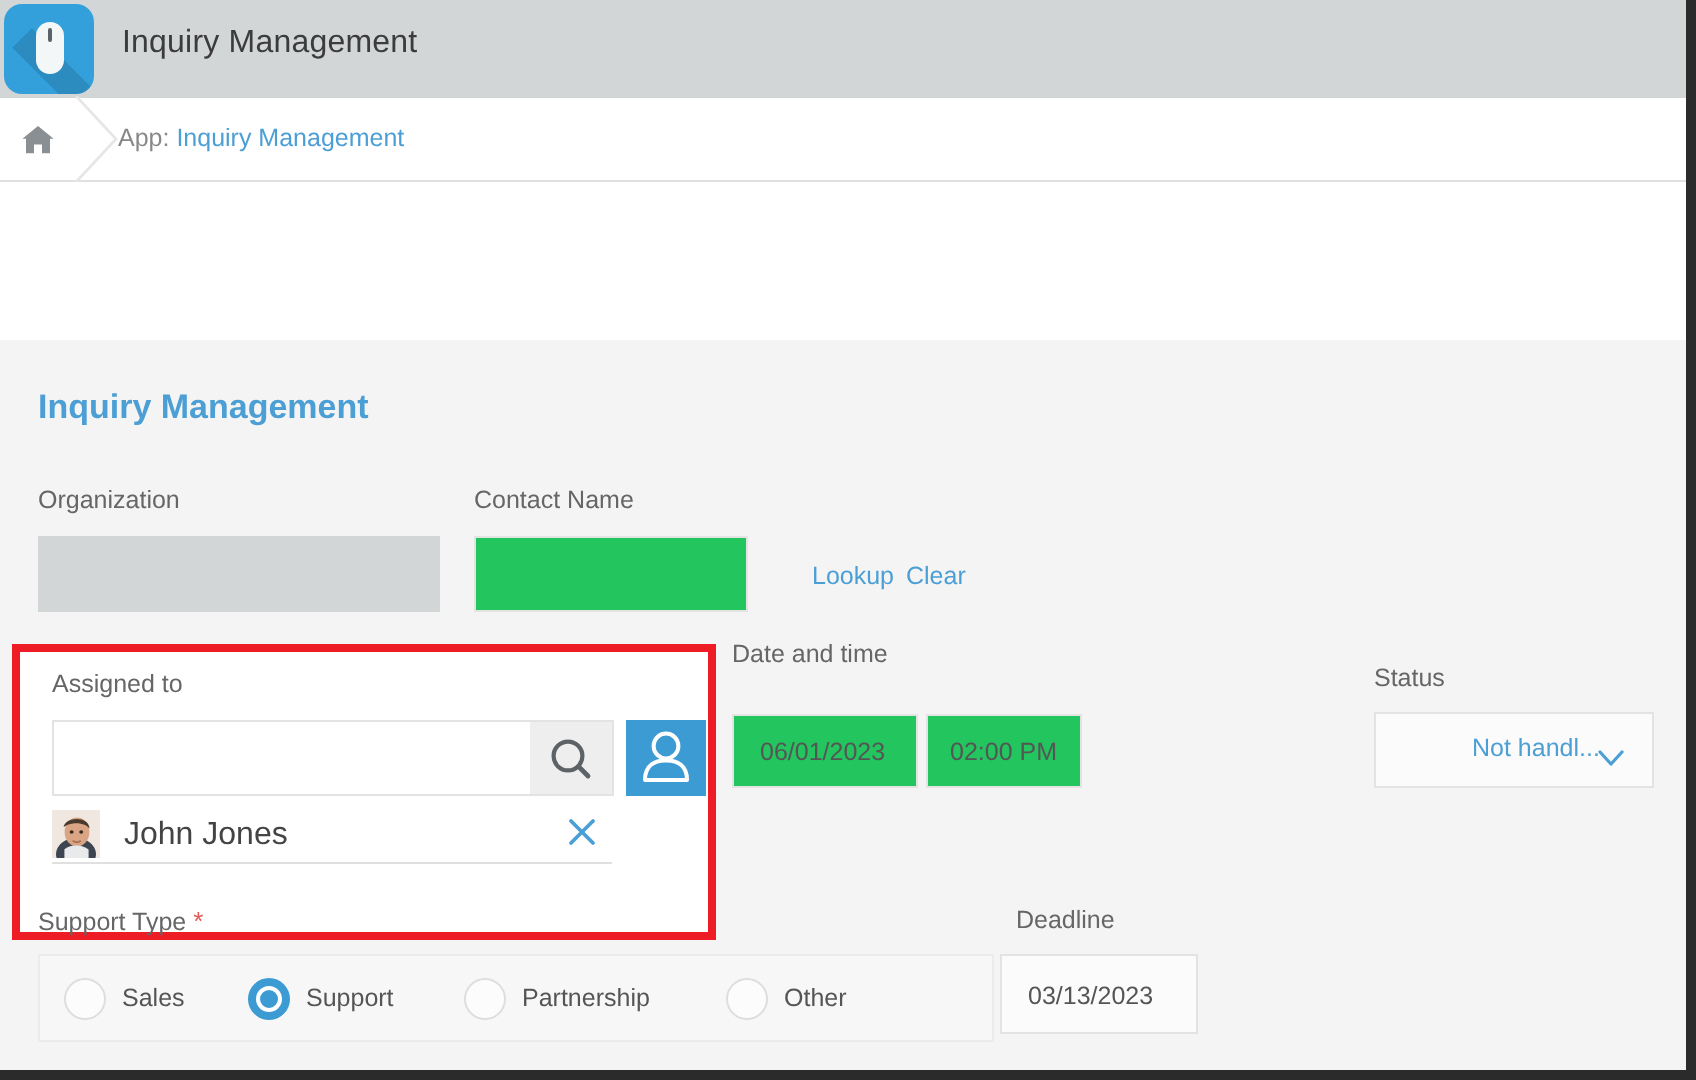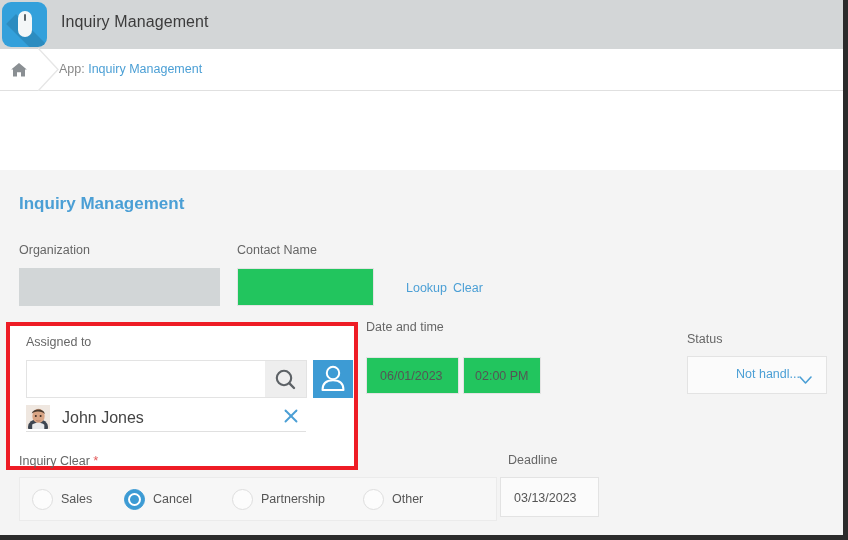--- a/index.html
+++ b/index.html
@@ -393,32 +393,32 @@
   <div class="status-select">
     <div class="status-value">Not handl...</div>
     <div class="status-caret">
       <svg width="13" height="9" viewBox="0 0 13 9">
         <path d="M1 1 L6.5 7 L12 1" fill="none" stroke="#4b9fd5" stroke-width="1.6" stroke-linecap="round" stroke-linejoin="round"></path>
       </svg>
     </div>
   </div>
 
   <div class="flabel" style="left:19px; top:453px;">
-    <span>Inquiry Clear</span>
+    <span>Support Type</span>
     <span class="req-star">*</span>
   </div>
 
   <div class="radio-group">
     <div class="radio-item" style="left:12px;">
       <div class="radio-dot"></div>
       <div class="radio-label">Sales</div>
     </div>
     <div class="radio-item" style="left:104px;">
       <div class="radio-dot on"></div>
-      <div class="radio-label">Cancel</div>
+      <div class="radio-label">Support</div>
     </div>
     <div class="radio-item" style="left:212px;">
       <div class="radio-dot"></div>
       <div class="radio-label">Partnership</div>
     </div>
     <div class="radio-item" style="left:343px;">
       <div class="radio-dot"></div>
       <div class="radio-label">Other</div>
     </div>
   </div>

